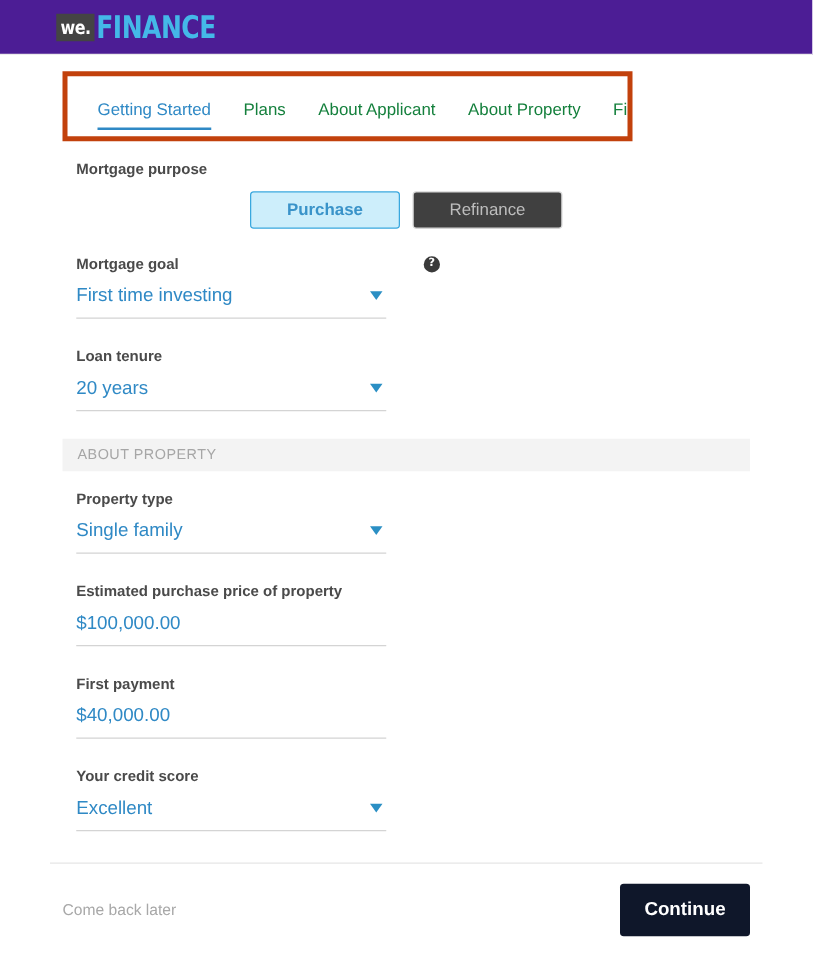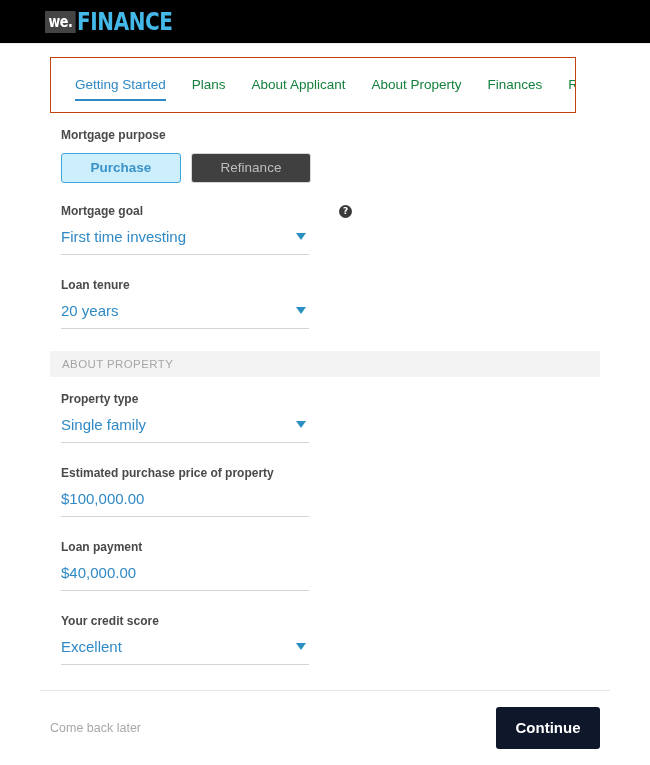--- a/index.html
+++ b/index.html
@@ -8,21 +8,21 @@
     width: 650px;
     height: 765px;
     background: #ffffff;
     font-family: "Liberation Sans", sans-serif;
     -webkit-font-smoothing: antialiased;
   }
 
   
   .header-bar {
     height: 44px;
-    background: #000000;
+    background: #4c1d95;
     display: flex;
     align-items: center;
     padding-left: 45px;
     border-bottom: 1px solid #ececec;
   }
   .logo {
     display: flex;
     align-items: center;
     height: 24px;
   }
@@ -49,23 +49,23 @@
     font-family: "DejaVu Sans", sans-serif;
     transform: scaleX(0.80);
     transform-origin: left center;
     margin-left: -4px;
     display: inline-block;
   }
 
   
   .tabs-wrap {
     margin: 13px 50px 0 50px;
-    width: 526px;
+    width: 456px;
     height: 56px;
-    border: 1px solid #c2410c;
+    border: 4px solid #c2410c;
     background: #ffffff;
     overflow: hidden;
     position: relative;
   }
   .tabs {
     display: flex;
     align-items: flex-start;
     height: 100%;
     padding-left: 11px;
     padding-top: 18px;
@@ -124,20 +124,21 @@
     text-align: center;
     font-family: "DejaVu Sans", sans-serif;
     flex: 0 0 auto;
   }
 
   
   .toggle-row {
     display: flex;
     gap: 10px;
     margin-top: 10px;
+    justify-content: center;
   }
   .toggle-btn {
     width: 120px;
     height: 30px;
     line-height: 28px;
     text-align: center;
     font-size: 13.5px;
     border-radius: 3px;
     background: #404040;
     border: 1px solid #d6d6d6;
@@ -299,21 +300,21 @@
   <div class="field">
     <div class="label">Estimated purchase price of property</div>
     <div class="control">
       <span class="value">$100,000.00</span>
     </div>
   </div>
 
   <div class="gap-b"></div>
 
   <div class="field">
-    <div class="label">Loan payment</div>
+    <div class="label">First payment</div>
     <div class="control">
       <span class="value">$40,000.00</span>
     </div>
   </div>
 
   <div class="gap-b"></div>
 
   <div class="field">
     <div class="label">Your credit score</div>
     <div class="control">

